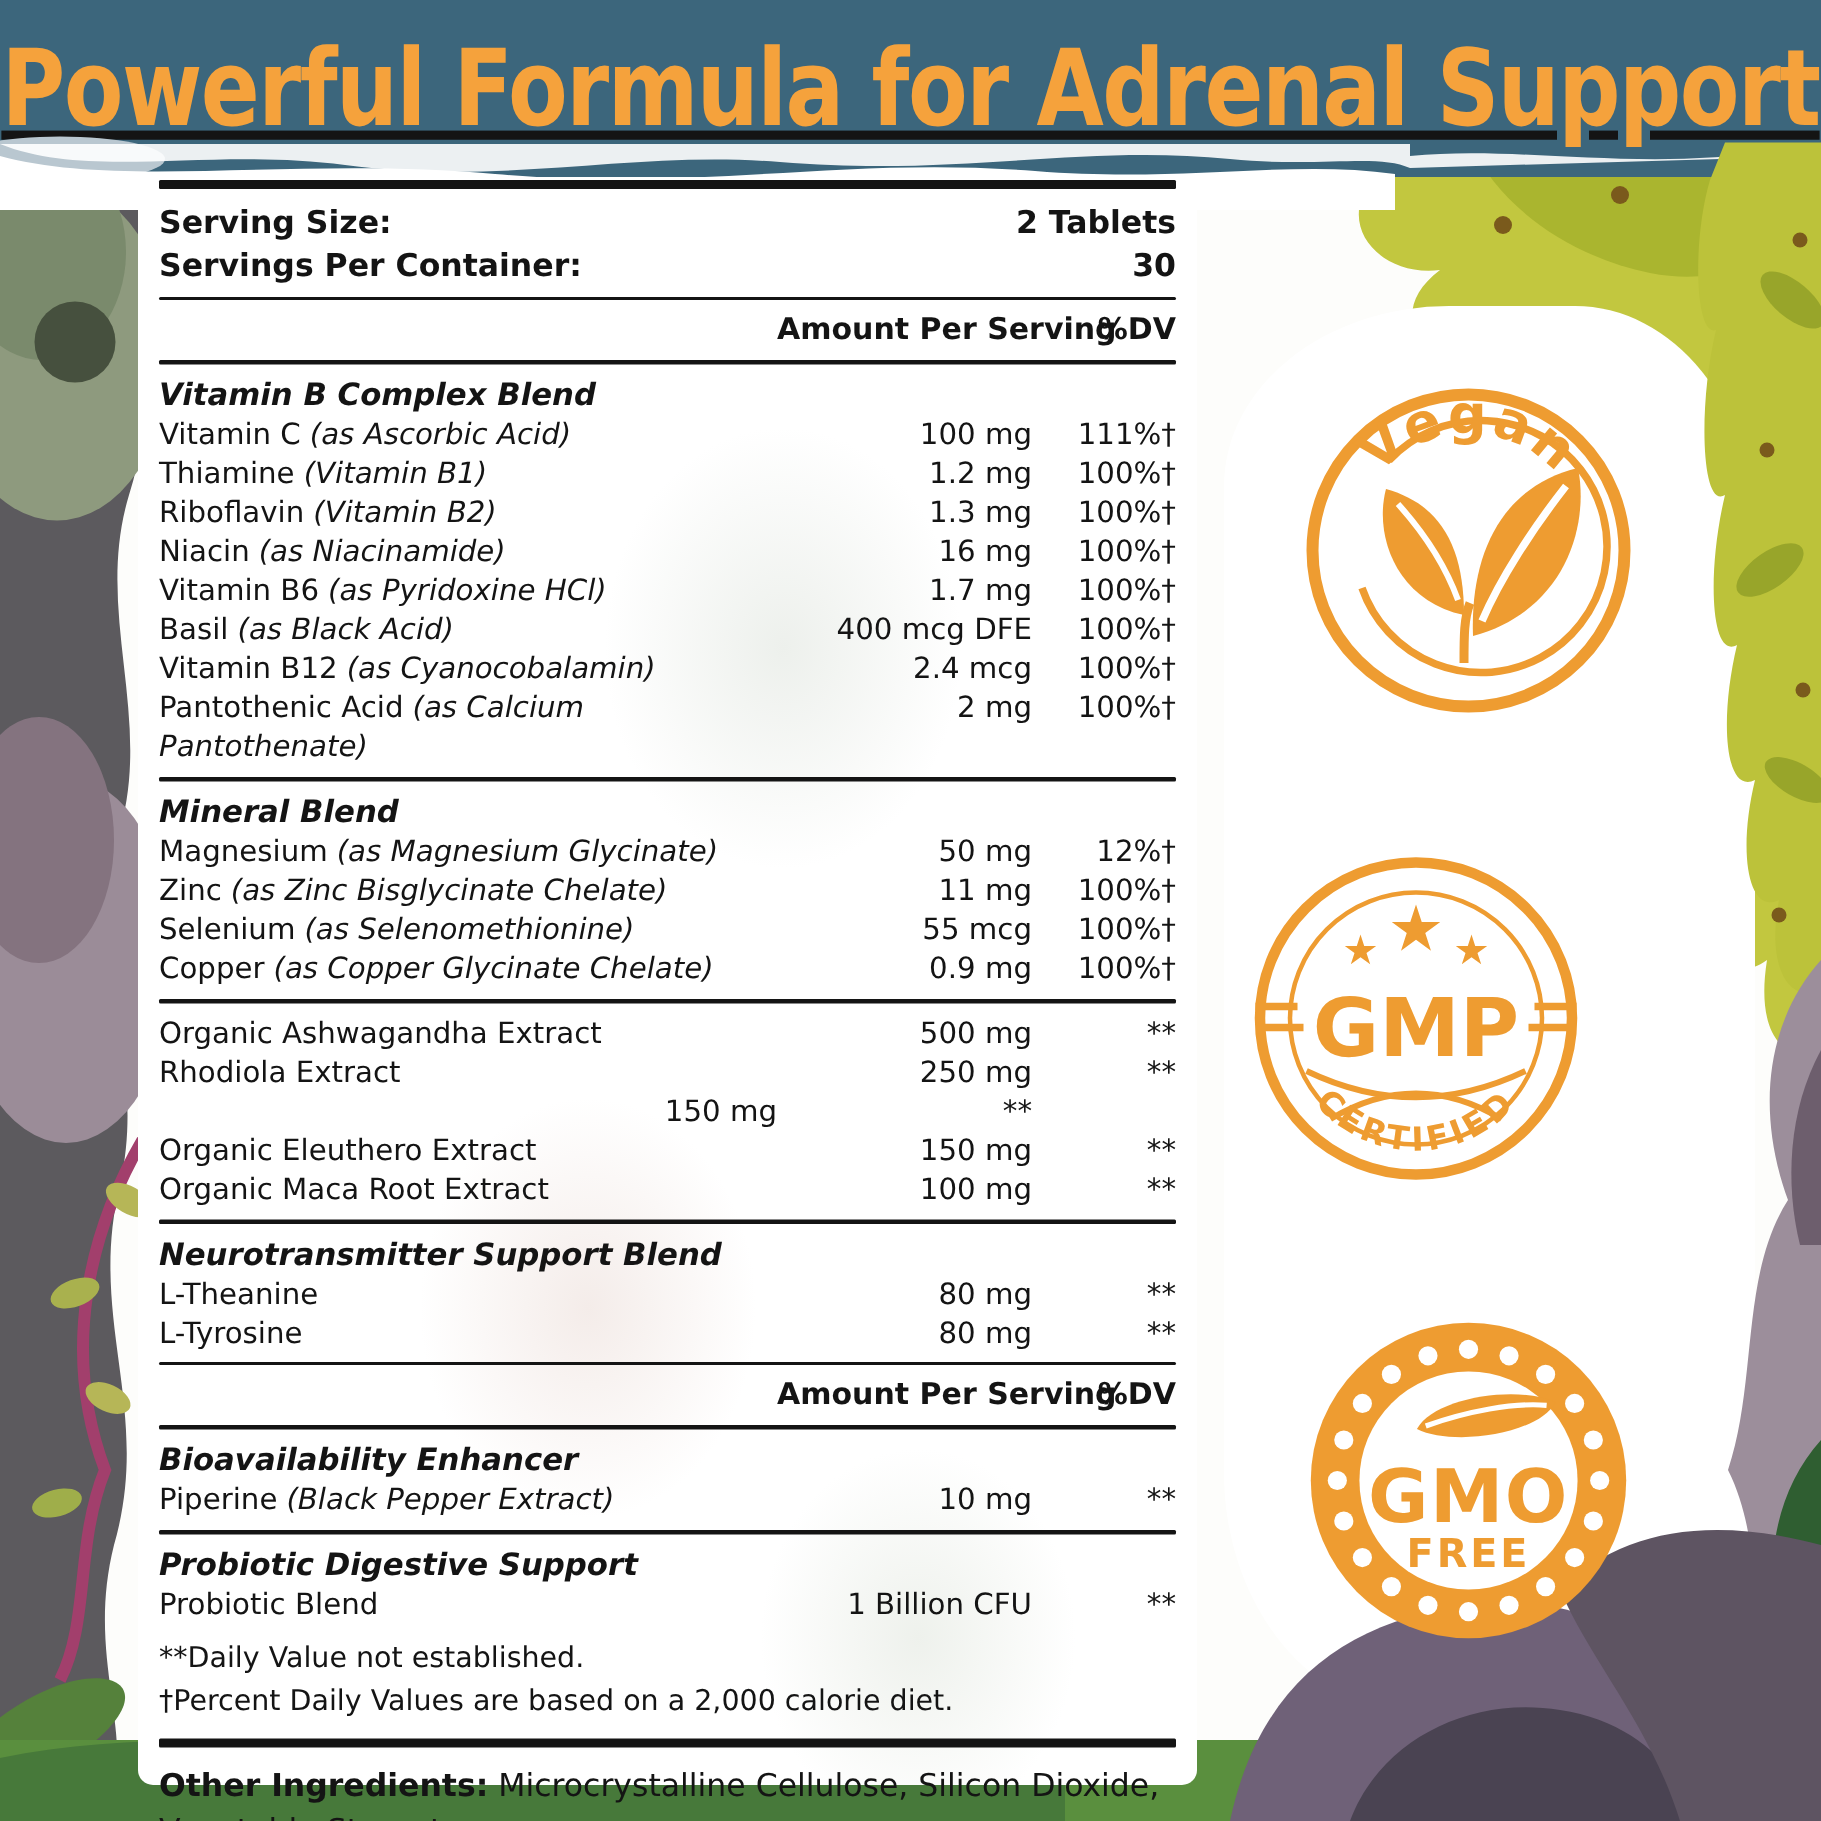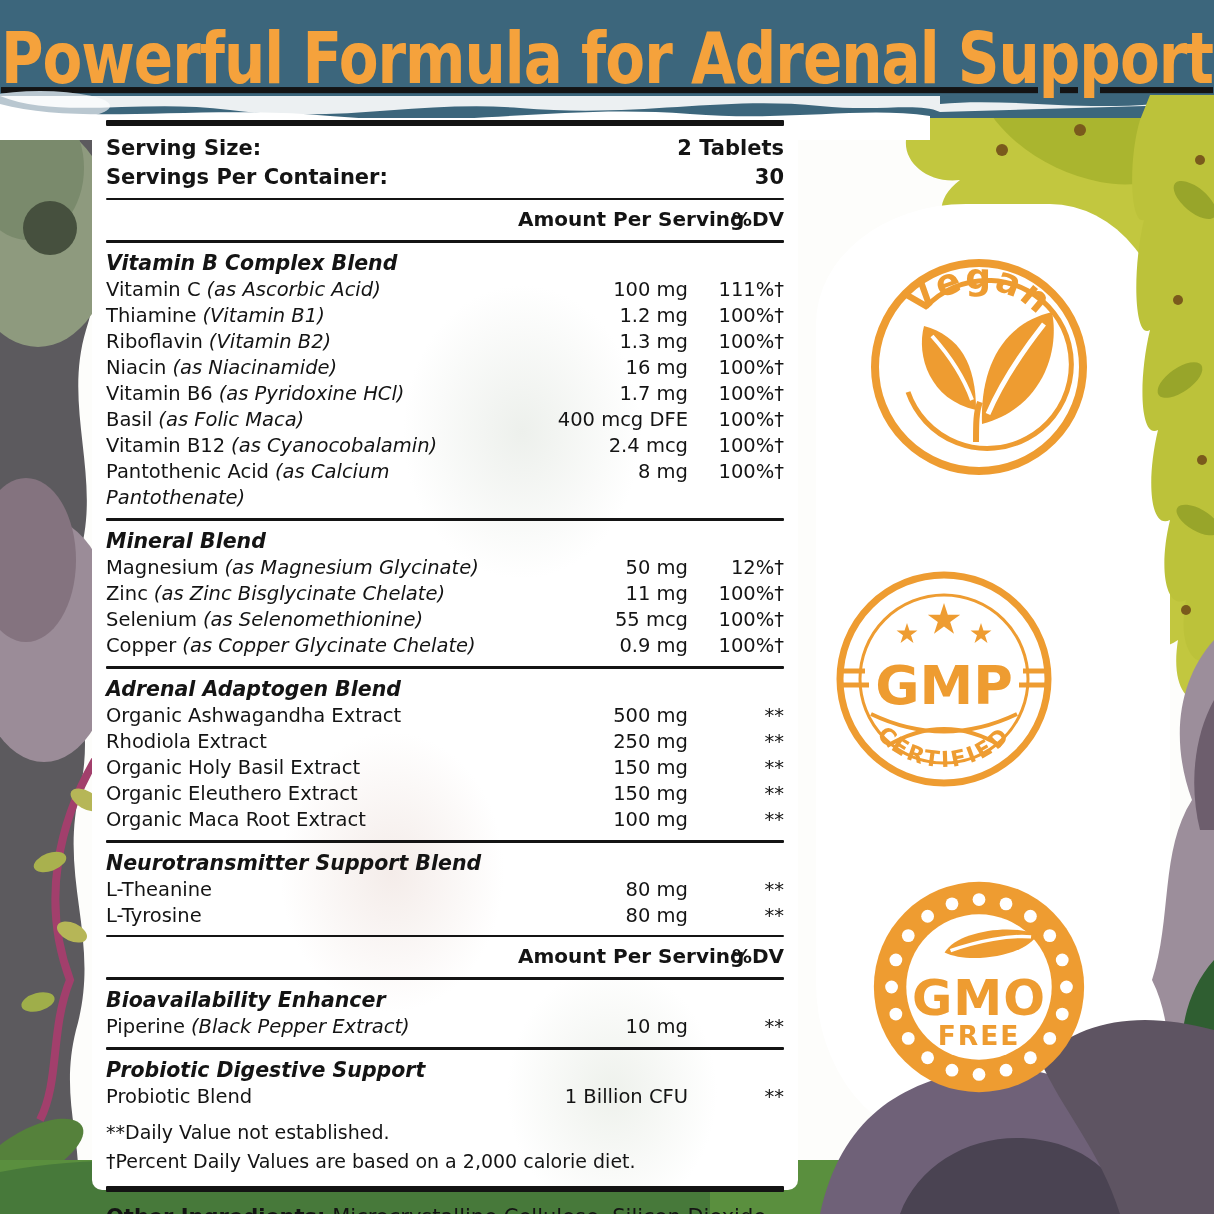--- a/index.html
+++ b/index.html
@@ -146,32 +146,32 @@
         <span class="nm"><span>Niacin</span><i>(as Niacinamide)</i></span>
         <span class="amt">16 mg</span>
         <span class="dv">100%†</span>
       </div>
     <div class="row">
         <span class="nm"><span>Vitamin B6</span><i>(as Pyridoxine HCl)</i></span>
         <span class="amt">1.7 mg</span>
         <span class="dv">100%†</span>
       </div>
     <div class="row">
-        <span class="nm"><span>Basil</span><i>(as Folic Maca)</i></span>
+        <span class="nm"><span>Basil</span><i>(as Black Acid)</i></span>
         <span class="amt">400 mcg DFE</span>
         <span class="dv">100%†</span>
       </div>
     <div class="row">
         <span class="nm"><span>Vitamin B12</span><i>(as Cyanocobalamin)</i></span>
         <span class="amt">2.4 mcg</span>
         <span class="dv">100%†</span>
       </div>
     <div class="row">
         <span class="nm"><span>Pantothenic Acid</span><i>(as Calcium Pantothenate)</i></span>
-        <span class="amt">8 mg</span>
+        <span class="amt">2 mg</span>
         <span class="dv">100%†</span>
       </div>
     <div class="bar b3"></div>
 
     <div class="sechead">Mineral Blend</div>
     <div class="row">
         <span class="nm"><span>Magnesium</span><i>(as Magnesium Glycinate)</i></span>
         <span class="amt">50 mg</span>
         <span class="dv">12%†</span>
       </div>
@@ -185,33 +185,31 @@
         <span class="amt">55 mcg</span>
         <span class="dv">100%†</span>
       </div>
     <div class="row">
         <span class="nm"><span>Copper</span><i>(as Copper Glycinate Chelate)</i></span>
         <span class="amt">0.9 mg</span>
         <span class="dv">100%†</span>
       </div>
     <div class="bar b3"></div>
 
-    <div class="sechead">Adrenal Adaptogen Blend</div>
     <div class="row">
         <span class="nm"><span>Organic Ashwagandha Extract</span><i></i></span>
         <span class="amt">500 mg</span>
         <span class="dv">**</span>
       </div>
     <div class="row">
         <span class="nm"><span>Rhodiola Extract</span><i></i></span>
         <span class="amt">250 mg</span>
         <span class="dv">**</span>
       </div>
     <div class="row">
-        <span class="nm"><span>Organic Holy Basil Extract</span><i></i></span>
         <span class="amt">150 mg</span>
         <span class="dv">**</span>
       </div>
     <div class="row">
         <span class="nm"><span>Organic Eleuthero Extract</span><i></i></span>
         <span class="amt">150 mg</span>
         <span class="dv">**</span>
       </div>
     <div class="row">
         <span class="nm"><span>Organic Maca Root Extract</span><i></i></span>

